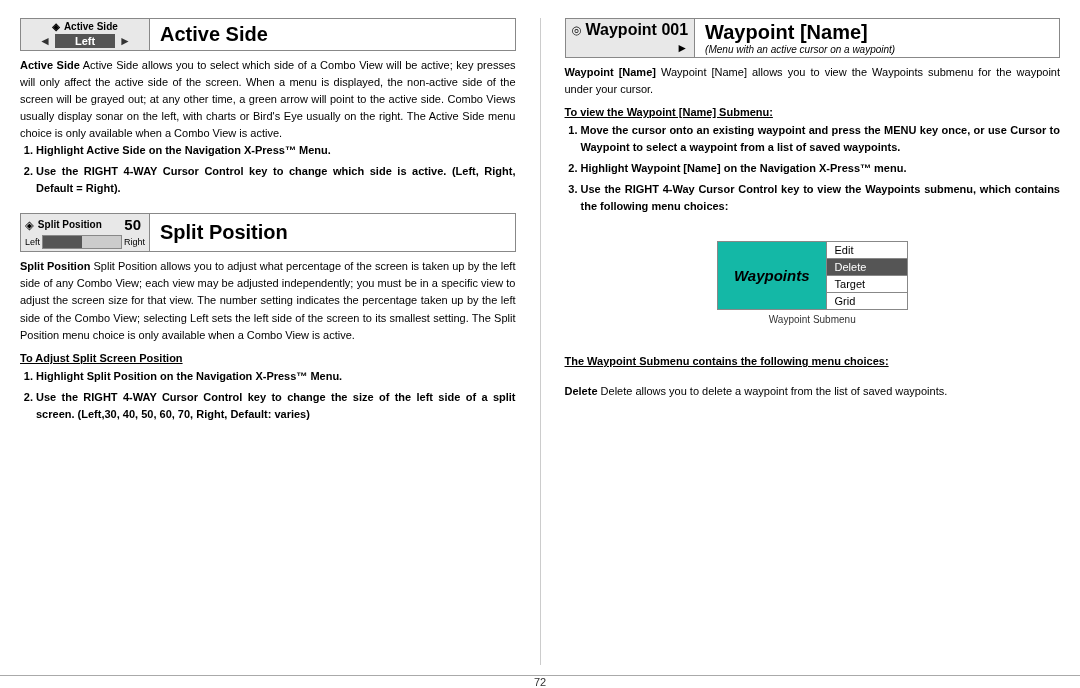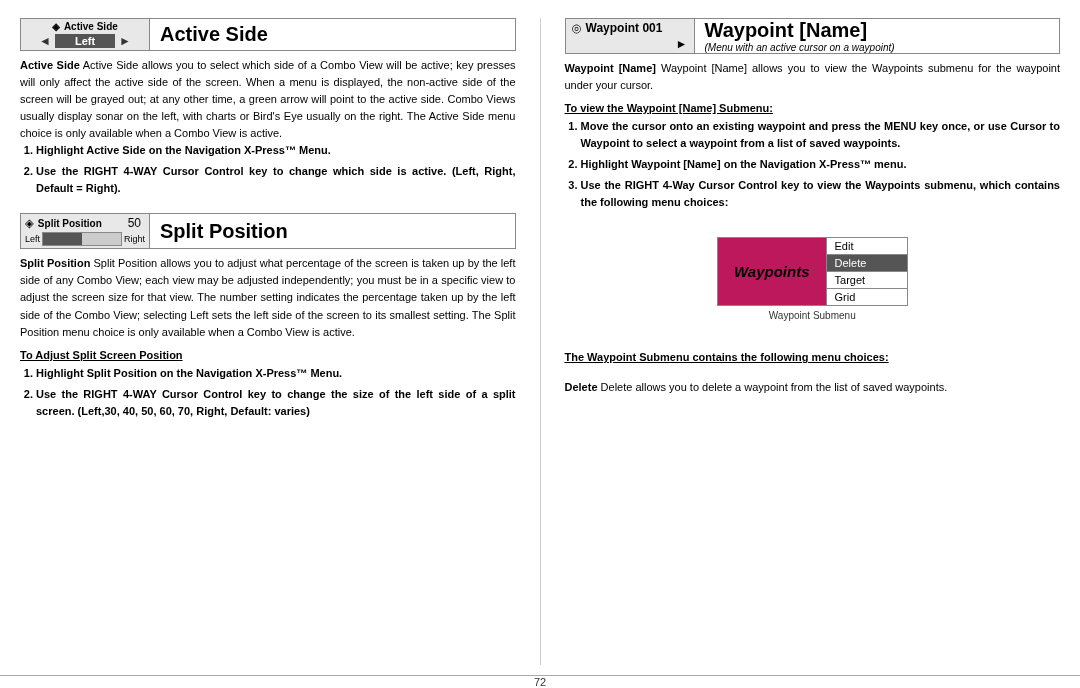--- a/index.html
+++ b/index.html
@@ -109,22 +109,22 @@
       display: flex;
       align-items: center;
       gap: 4px;
       width: 100%;
     }
     .split-widget-label {
       font-size: 10px;
       font-weight: bold;
     }
     .split-widget-num {
-      font-size: 12px;
-      font-weight: normal;
+      font-size: 15px;
+      font-weight: bold;
       margin-left: auto;
       margin-right: 4px;
     }
     .split-bar-row {
       display: flex;
       align-items: center;
       gap: 0;
       width: 100%;
       margin-top: 2px;
     }
@@ -180,21 +180,21 @@
       display: flex;
       flex-direction: column;
       align-items: center;
       margin: 10px 0;
     }
     .waypoint-submenu-box {
       display: flex;
       border: 1px solid #888;
     }
     .waypoint-label-cell {
-      background: #be185d;
+      background: #14b8a6;
       border-right: 1px solid #888;
       padding: 4px 16px;
       display: flex;
       align-items: center;
       justify-content: center;
       font-size: 15px;
       font-weight: bold;
       font-style: italic;
       min-width: 100px;
     }
@@ -327,21 +327,21 @@
 
   <div class="divider-v"></div>
 
   <div class="right-col">
 
     <div>
       <div class="section-header">
         <div class="waypoint-widget">
           <div class="waypoint-widget-top">
             <span>◎</span>
-            <span style="font-size:12px; font-weight:bold;">Waypoint 001</span>
+            <span style="font-size:16px; font-weight:bold;">Waypoint 001</span>
           </div>
           <div class="waypoint-widget-bottom">
             <span class="waypoint-arrow">►</span>
           </div>
         </div>
         <div class="section-title-box">
           <div>
             <div class="section-title">Waypoint [Name]</div>
             <div class="italic-note">(Menu with an active cursor on a waypoint)</div>
           </div>

